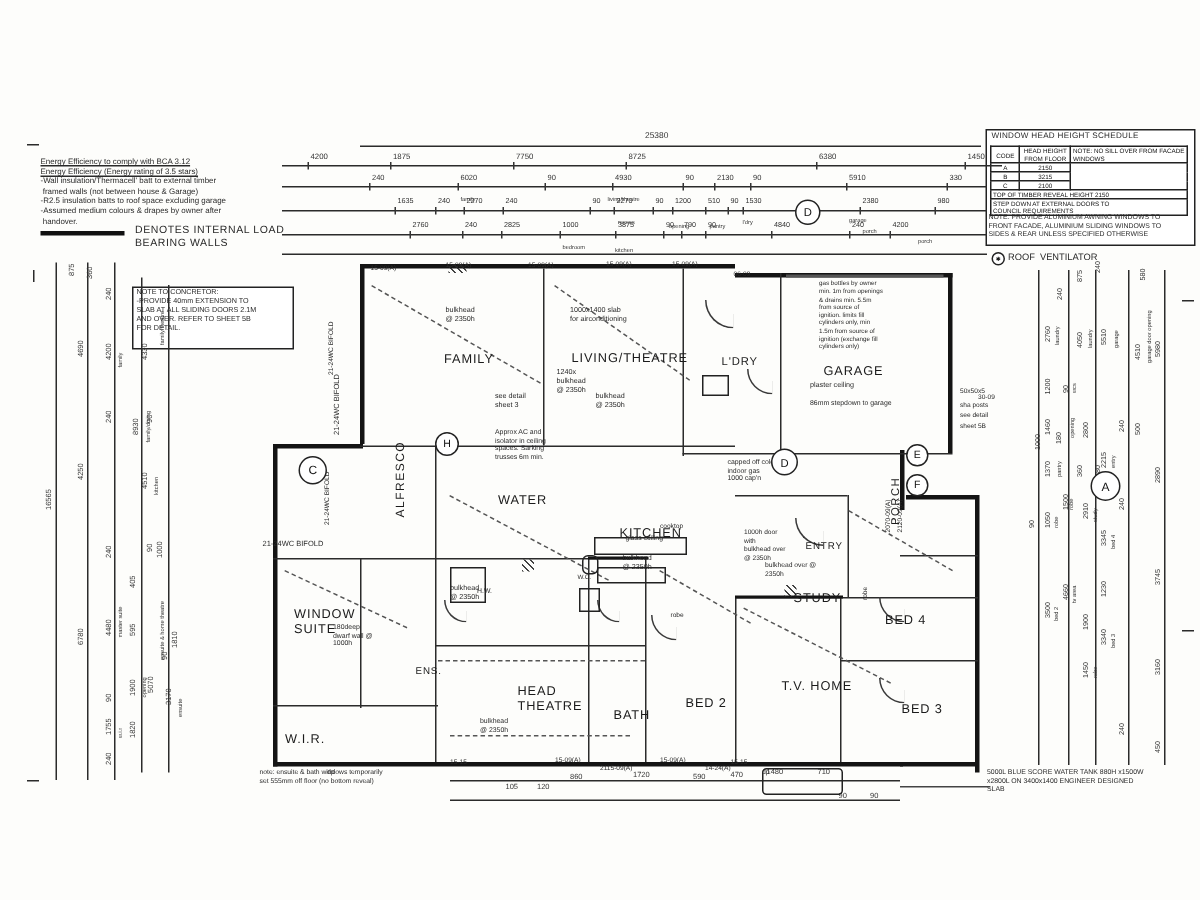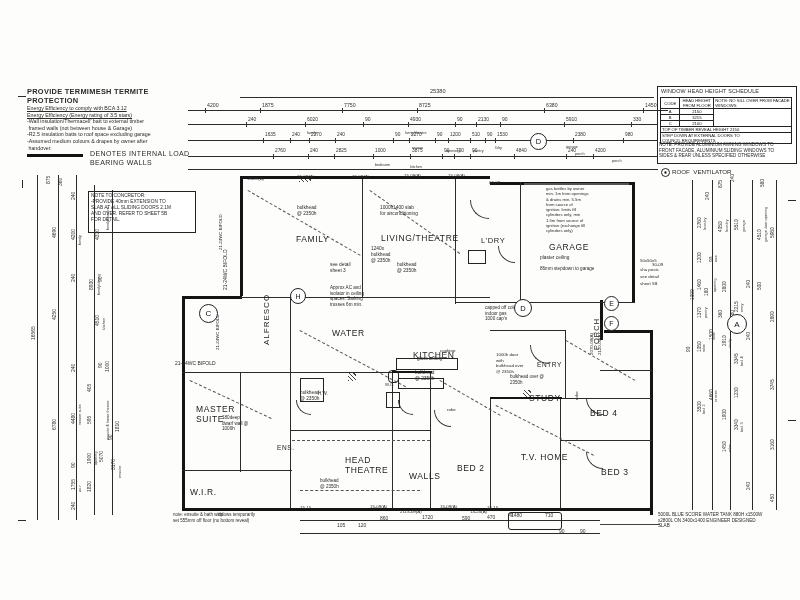--- a/index.html
+++ b/index.html
@@ -29,22 +29,20 @@
      border-top:none;border-right:none;}
   .tbl{position:absolute;border-collapse:collapse;}
   .tbl td,.tbl th{border:1px solid #222;padding:0 1px;color:#111;text-align:center;}
   .lead{position:absolute;background:#444;height:1px;transform-origin:0 0;}
 </style>
 </head>
 <body>
 
 <div id="sheet">
 
-  <div class="note" id="t-title" style="left:27px;top:87px;font-size:7.4px;font-weight:600;letter-spacing:.3px;">PROVIDE TERMIMESH TERMITE
-PROTECTION</div>
 
   <div class="note" id="t-energy" style="left:27px;top:105px;font-size:5.3px;"><div style="text-decoration: underline;">Energy Efficiency to comply with BCA 3.12</div><div style="text-decoration: underline;">Energy Efficiency (Energy rating of 3.5 stars)</div><div>-Wall insulation/Thermacell' batt to external timber</div><div> framed walls (not between house &amp; Garage)</div><div>-R2.5 insulation batts to roof space excluding garage</div><div>-Assumed medium colours &amp; drapes by owner after</div><div> handover.</div></div>
 
   <div class="ln hln thick" style="left:27px;top:154px;width:56px;height:3px;"></div>
   <div class="note" style="left:90px;top:150px;font-size:7px;letter-spacing:.4px;">DENOTES INTERNAL LOAD
 BEARING WALLS</div>
 
   <div class="boxline" style="left:88px;top:191px;width:106px;height:40px;background:#fff;"></div>
   <div class="note" style="left:91px;top:193px;font-size:4.8px;">NOTE TO CONCRETOR:
 -PROVIDE 40mm EXTENSION TO
@@ -401,27 +399,27 @@
   <div id="roomlabels">
       <div class="roomlabel" style="left: 296px; top: 234px; font-size: 8.5px;">FAMILY</div>
       <div class="roomlabel" style="left: 381px; top: 233px; font-size: 8.5px;">LIVING/THEATRE</div>
       <div class="roomlabel" style="left: 481px; top: 236px; font-size: 7.5px;">L'DRY</div>
       <div class="roomlabel" style="left: 549px; top: 242px; font-size: 8.5px;">GARAGE</div>
       <div class="roomlabel" style="left: 332px; top: 328px; font-size: 8.5px;">WATER</div>
       <div class="roomlabel" style="left: 413px; top: 350px; font-size: 8.5px;">KITCHEN</div>
       <div class="roomlabel" style="left: 537px; top: 361px; font-size: 6.5px;">ENTRY</div>
       <div class="roomlabel" style="left: 529px; top: 393px; font-size: 8.5px;">STUDY</div>
       <div class="roomlabel" style="left: 590px; top: 408px; font-size: 8.5px;">BED 4</div>
-      <div class="roomlabel" style="left: 196px; top: 404px; font-size: 8.5px;">MASTER
+      <div class="roomlabel" style="left: 196px; top: 404px; font-size: 8.5px;">WINDOW
 SUITE</div>
       <div class="roomlabel" style="left: 277px; top: 444px; font-size: 6.5px;">ENS.</div>
       <div class="roomlabel" style="left: 190px; top: 487px; font-size: 8.5px;">W.I.R.</div>
       <div class="roomlabel" style="left: 345px; top: 455px; font-size: 8.5px;">HEAD
 THEATRE</div>
-      <div class="roomlabel" style="left: 409px; top: 471px; font-size: 8.5px;">WALLS</div>
+      <div class="roomlabel" style="left: 409px; top: 471px; font-size: 8.5px;">BATH</div>
       <div class="roomlabel" style="left: 457px; top: 463px; font-size: 8.5px;">BED 2</div>
       <div class="roomlabel" style="left: 521px; top: 452px; font-size: 8.5px;">T.V. HOME</div>
       <div class="roomlabel" style="left: 601px; top: 467px; font-size: 8.5px;">BED 3</div>
     </div>
 
   <div class="roomlabel" style="left:262px;top:345px;font-size:8px;transform-origin:0 0;transform:rotate(-90deg);letter-spacing:1px;">ALFRESCO</div>
 
   <div class="roomlabel" style="left:592px;top:350px;font-size:7.5px;transform-origin:0 0;transform:rotate(-90deg);letter-spacing:1px;">PORCH</div>
 
   <div class="note" style="left:330px;top:262px;font-size:4.8px;">see detail

